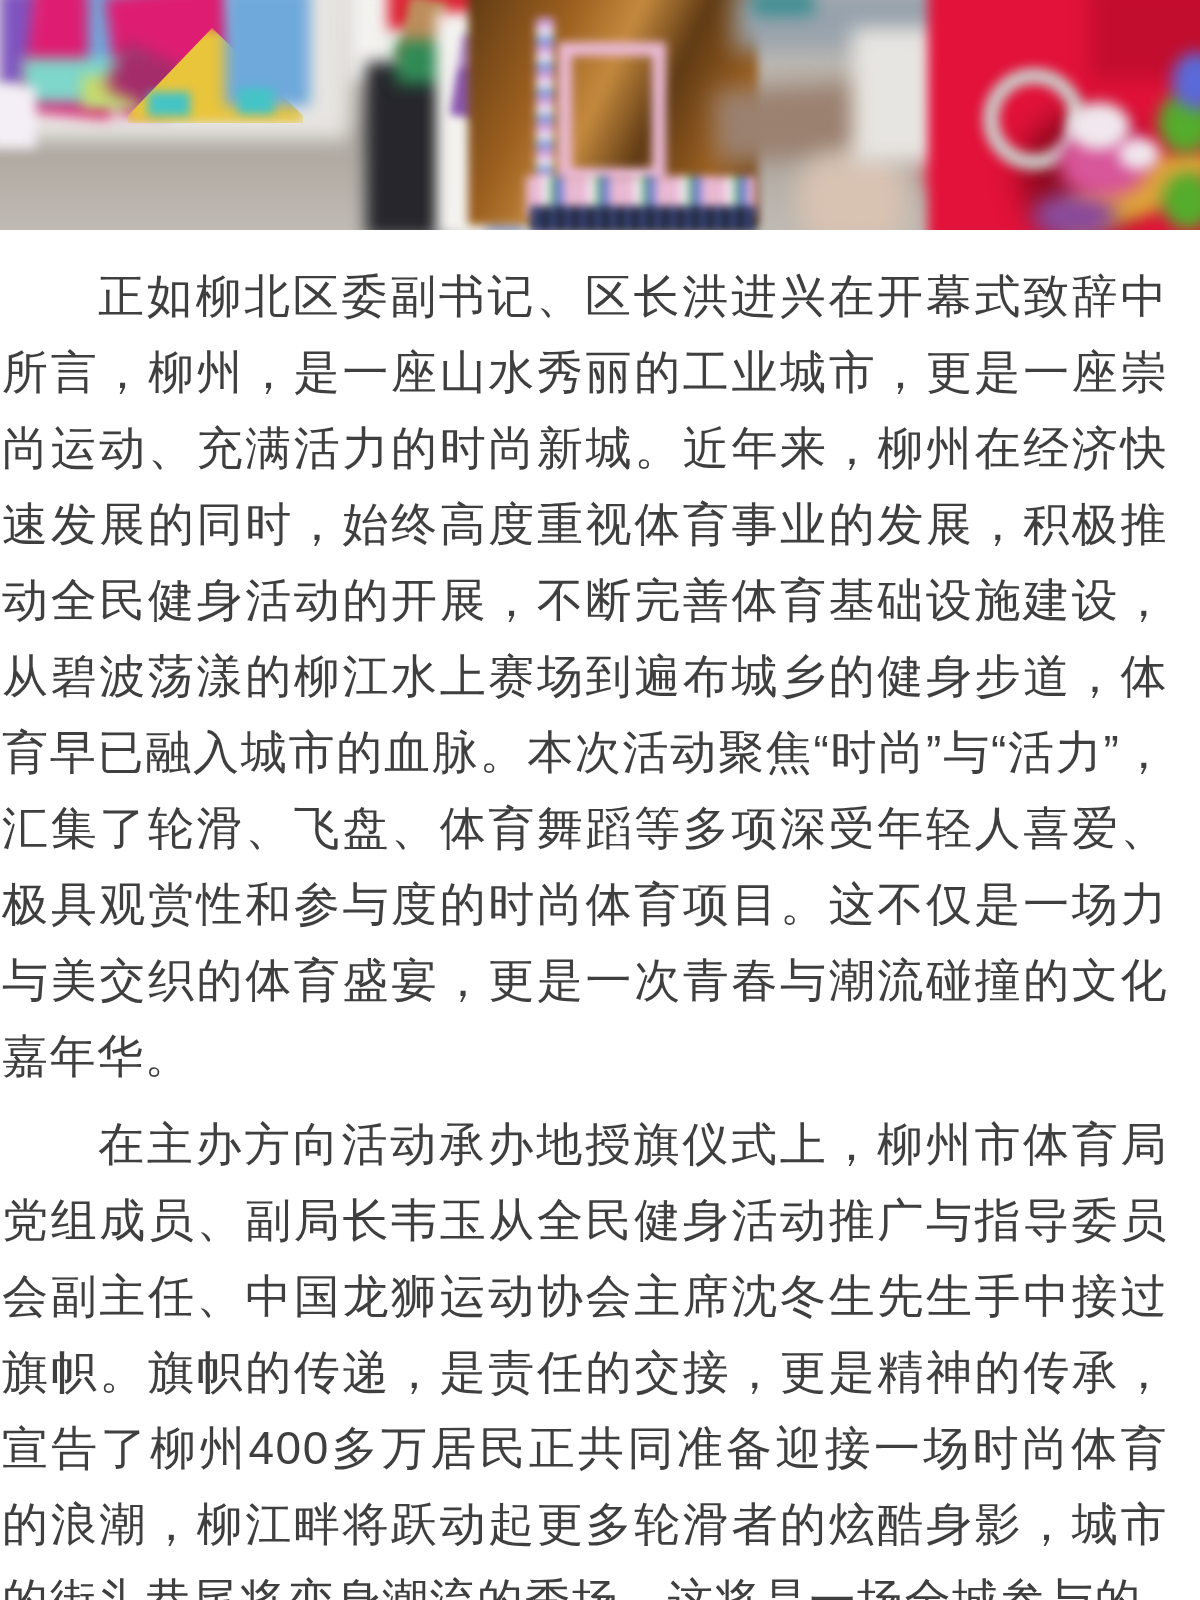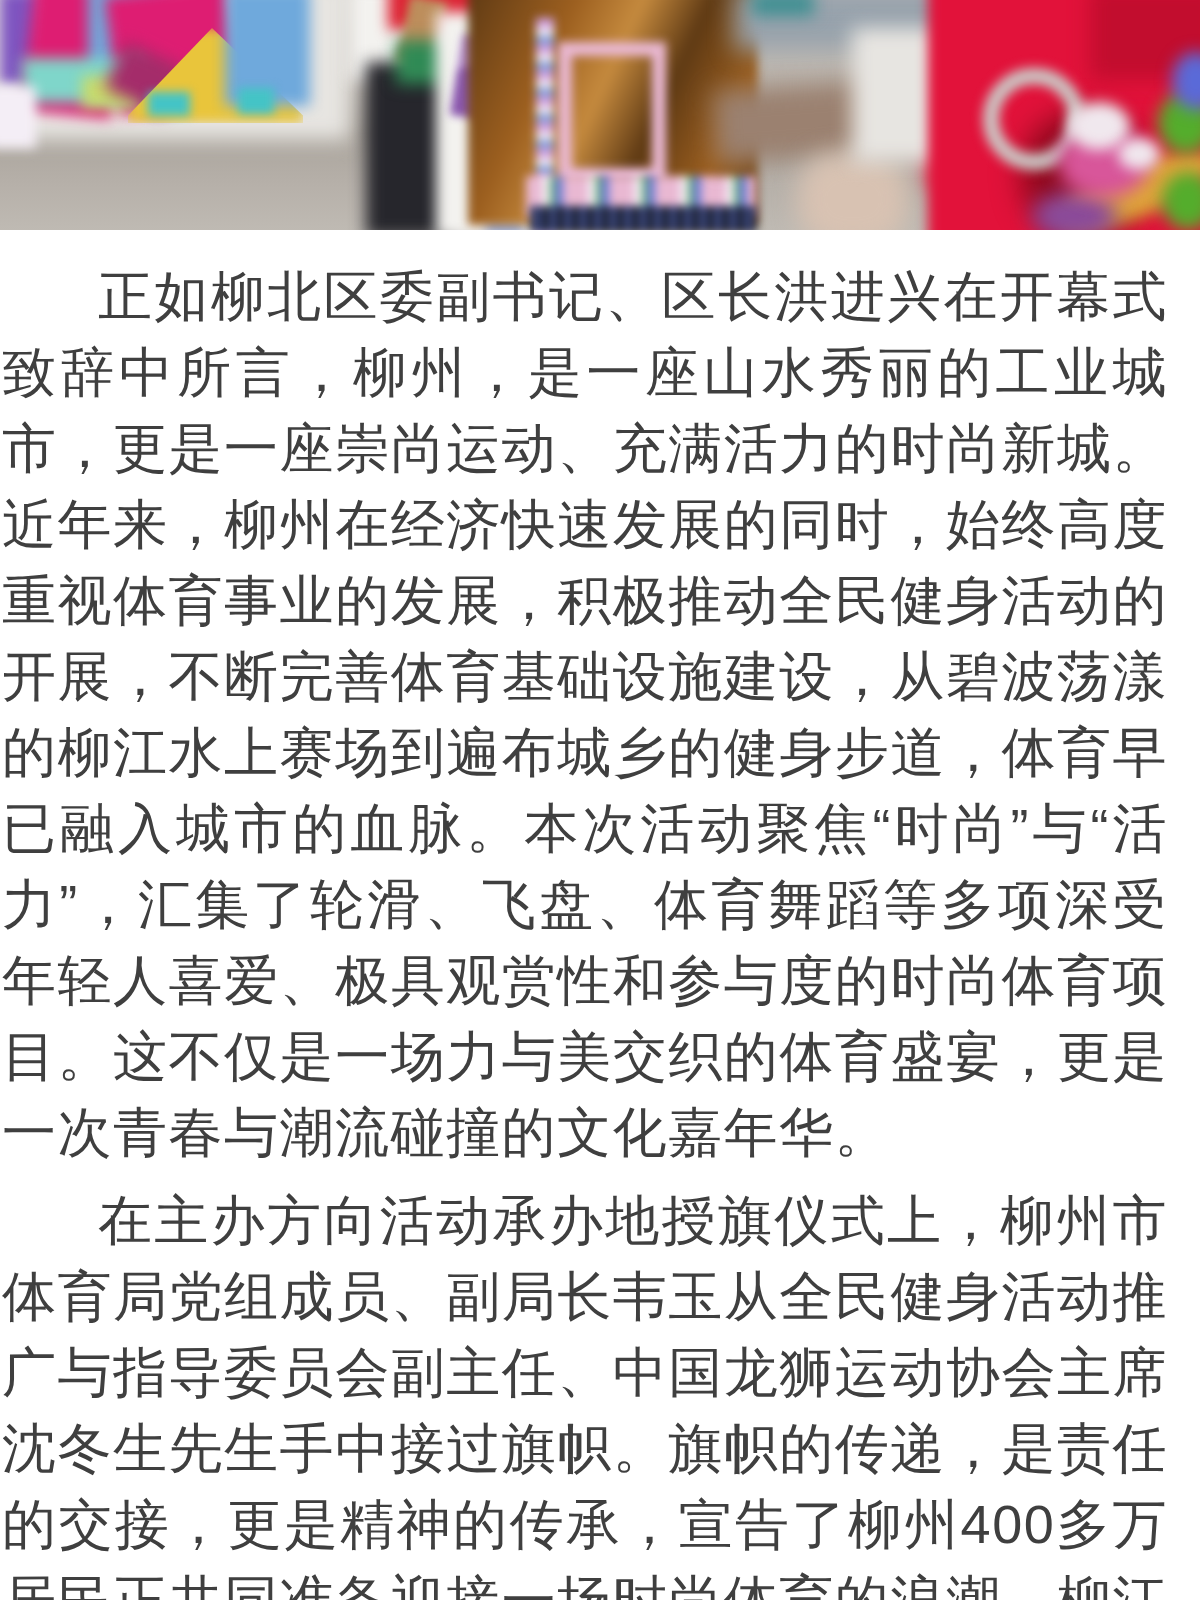--- a/index.html
+++ b/index.html
@@ -77,21 +77,21 @@
   .pp-blue       { left:1172px; top:52px; width:48px; height:58px; background:var(--pompom-blue,#5a6ad8); filter:blur(8px); border-radius:50%; }
   .pp-purple     { left:1032px; top:192px; width:85px; height:48px; background:var(--pompom-purple,#8a4a9a); filter:blur(10px); border-radius:50%; }
   .pp-pink       { left:1058px; top:126px; width:92px; height:72px; background:var(--pompom-pink,#d8569a); filter:blur(9px); border-radius:50%; }
   .sparkle1      { left:1068px; top:102px; width:62px; height:48px; background:var(--sparkle-white,#f0e8ee); filter:blur(7px); border-radius:50%; }
   .sparkle2      { left:1118px; top:138px; width:42px; height:32px; background:var(--sparkle-white,#f0e8ee); filter:blur(7px); border-radius:50%; }
 
   
   .article { padding: 28px 32px 0 2px; }
   .article p {
     color: var(--text-color, #3f3f3f);
-    font-size: 54px;
+    font-size: 46px;
     line-height: 76px;
     letter-spacing: 1.5px;
     text-align: justify;
     text-justify: inter-ideograph;
     text-indent: 96px;
     margin: 0 0 12px 0;
     word-break: break-all;
   }
 </style>
 </head>

